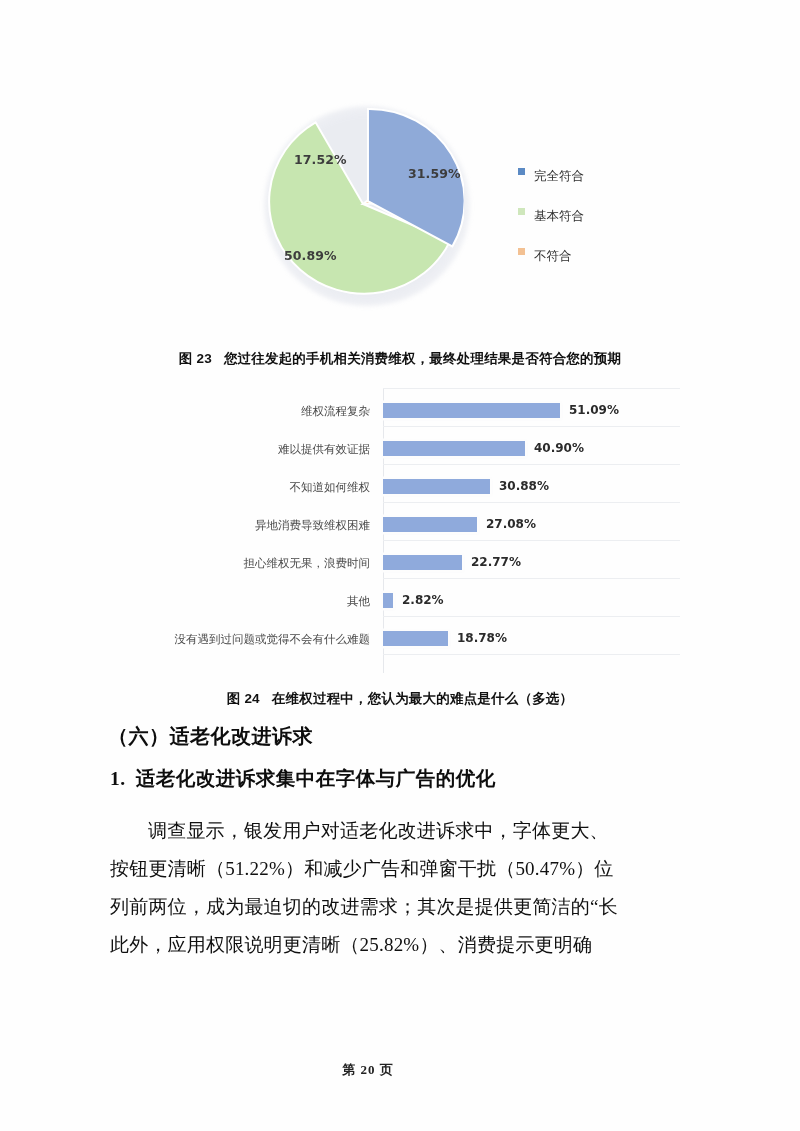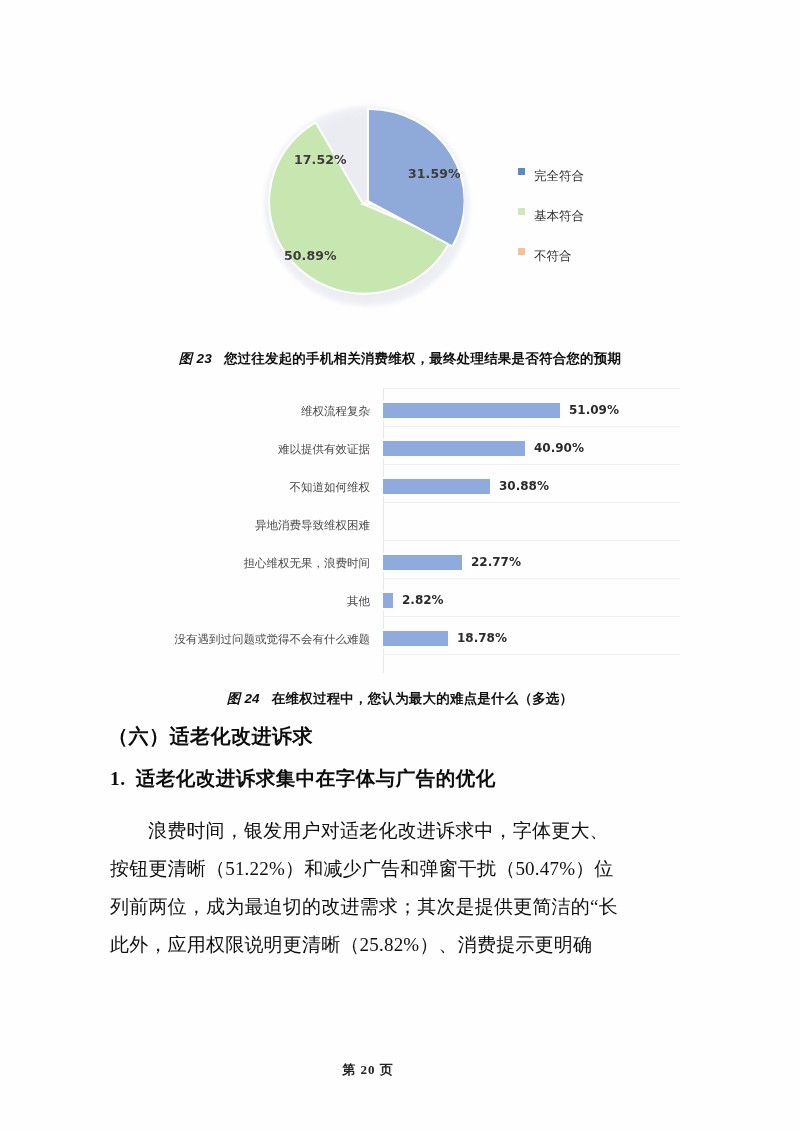--- a/index.html
+++ b/index.html
@@ -96,21 +96,21 @@
   .caption {
     position: absolute;
     width: 800px;
     text-align: center;
     font-family: "Liberation Sans", "DejaVu Sans", sans-serif;
     font-weight: bold;
     font-size: 13.5px;
     color: #111;
     letter-spacing: 0.2px;
   }
-  .caption .cap-num { margin-right: 12px; font-style: italic; }
+  .caption .cap-num { margin-right: 12px; }
   #caption-23 { top: 350px; }
   #caption-24 { top: 690px; }
 
   .heading-2 {
     position: absolute;
     left: 108px;
     top: 723px;
     font-family: "Liberation Serif", "DejaVu Serif", serif;
     font-weight: bold;
     font-size: 20px;
@@ -301,20 +301,24 @@
     <div class="bar-row" style="top:80px">
       <div class="bar-cat">不知道如何维权</div>
       <div class="bar-track">
         <div class="bar-fill" style="width:107px"></div>
         <div class="bar-value" style="left:116px">30.88%</div>
       </div>
     </div>
 
     <div class="bar-row" style="top:118px">
       <div class="bar-cat">异地消费导致维权困难</div>
+      <div class="bar-track">
+        <div class="bar-fill" style="width:94px"></div>
+        <div class="bar-value" style="left:103px">27.08%</div>
+      </div>
     </div>
 
     <div class="bar-row" style="top:156px">
       <div class="bar-cat">担心维权无果，浪费时间</div>
       <div class="bar-track">
         <div class="bar-fill" style="width:79px"></div>
         <div class="bar-value" style="left:88px">22.77%</div>
       </div>
     </div>
 
@@ -339,21 +343,21 @@
     <span class="cap-num">图 24</span><span>在维权过程中，您认为最大的难点是什么（多选）</span>
   </div>
 
   <div class="heading-2">（六）适老化改进诉求</div>
 
   <div class="heading-3">
     <span class="h3-num">1.</span><span>适老化改进诉求集中在字体与广告的优化</span>
   </div>
 
   <div class="body-para">
-    <div class="para-line indent">浪费时间，银发用户对适老化改进诉求中，字体更大、</div>
+    <div class="para-line indent">调查显示，银发用户对适老化改进诉求中，字体更大、</div>
     <div class="para-line">按钮更清晰（51.22%）和减少广告和弹窗干扰（50.47%）位</div>
     <div class="para-line">列前两位，成为最迫切的改进需求；其次是提供更简洁的“长</div>
     <div class="para-line">此外，应用权限说明更清晰（25.82%）、消费提示更明确</div>
   </div>
 
   <div class="page-footer">第 20 页</div>
 
 </div>
 
 </body></html>

